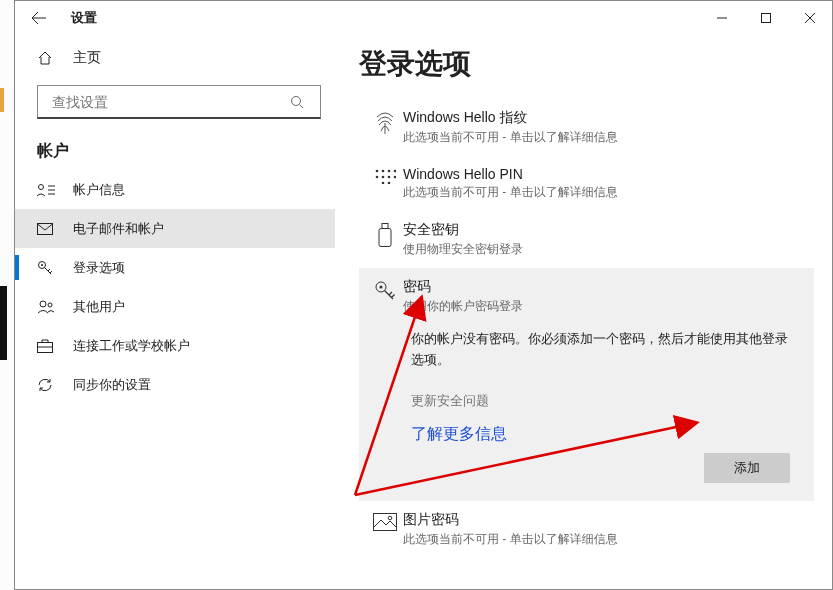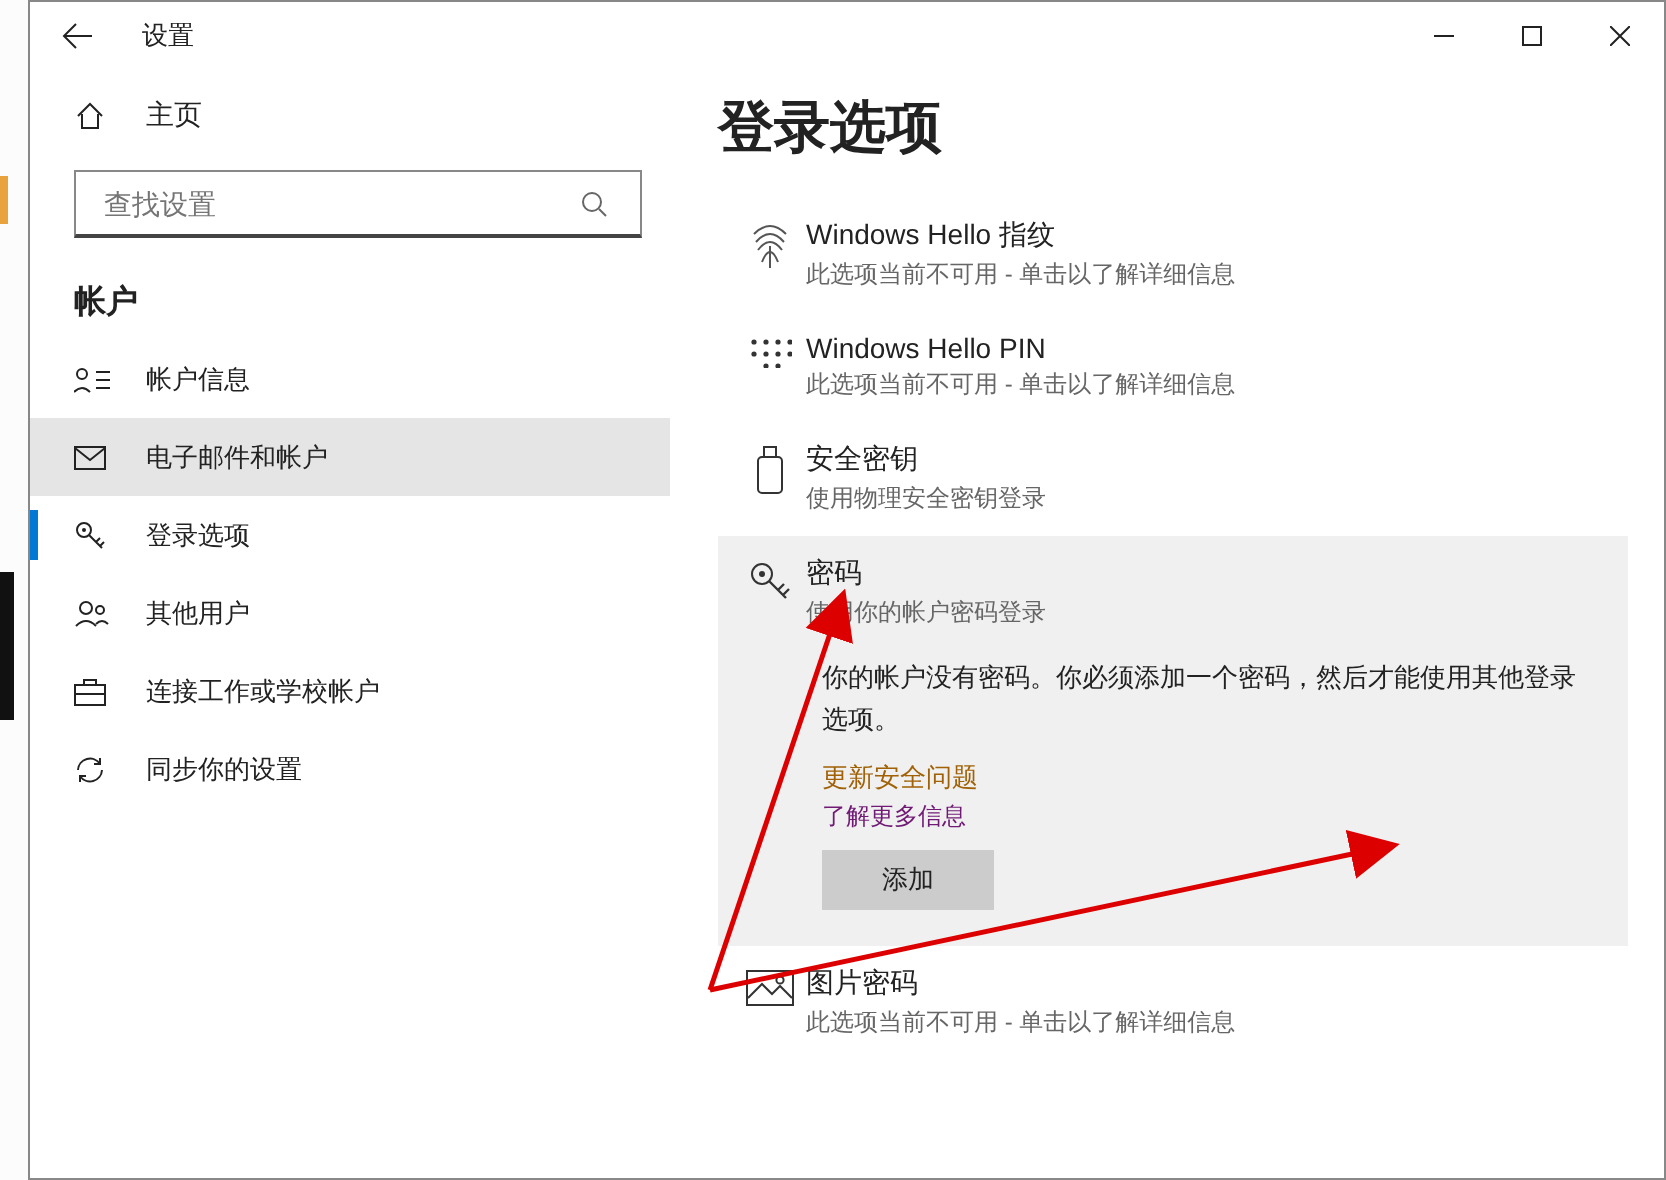--- a/index.html
+++ b/index.html
@@ -1,18 +1,18 @@
 <!DOCTYPE html>
 <html><head>
   <meta charset="utf-8">
   <style>
     * { box-sizing: border-box; margin: 0; padding: 0; }
     body { font-family: "Microsoft YaHei", "Segoe UI", sans-serif; background: #fff; width: 833px; height: 590px; overflow: hidden; position: relative; }
     .window { position: absolute; left: 14px; top: 0; width: 819px; height: 590px; background: #fff; border: 1px solid #888; }
-    .titlebar { height: 34px; display: flex; align-items: center; padding-left: 14px; }
+    .titlebar { height: 34px; display: flex; align-items: center; padding-left: 14px; font-weight: bold; }
     .back-btn { width: 20px; height: 20px; display: flex; align-items: center; justify-content: center; cursor: pointer; }
     .title { margin-left: 22px; font-size: 13px; color: #222; }
     .win-controls { margin-left: auto; display: flex; }
     .win-ctrl { width: 44px; height: 30px; display: flex; align-items: center; justify-content: center; cursor: pointer; }
     .content { display: flex; height: calc(100% - 34px); }
     .sidebar { width: 320px; padding: 4px 0; }
     .home { display: flex; align-items: center; height: 38px; padding-left: 22px; cursor: pointer; }
     .home .icon { width: 18px; margin-right: 18px; }
     .home .label { font-size: 14px; color: #222; }
     .search { margin: 8px 14px 0 22px; height: 34px; border: 1px solid #888; border-bottom: 2px solid #444; display: flex; align-items: center; padding: 0 14px; }
@@ -26,23 +26,23 @@
     .nav-item.active::before { content: ""; position: absolute; left: 0; top: 7px; bottom: 7px; width: 4px; background: #0078d4; }
     .main { flex: 1; padding: 10px 18px 0 24px; overflow: hidden; position: relative; }
     .page-title { font-size: 28px; font-weight: 600; color: #222; margin-bottom: 16px; }
     .option { display: flex; padding: 10px 12px 10px 8px; }
     .option .icon-col { width: 36px; display: flex; justify-content: center; padding-top: 2px; }
     .option .text-col { flex: 1; }
     .option .ot { font-size: 14px; color: #222; }
     .option .od { font-size: 12px; color: #666; margin-top: 2px; }
     .option.expanded { background: #f0f0f0; padding-bottom: 18px; flex-wrap: wrap; }
     .pwd-body { width: 100%; padding: 14px 12px 0 44px; font-size: 13px; color: #222; line-height: 1.6; }
-    .pwd-update { margin-top: 8px; font-size: 13px; color: #a16207; }
-    .pwd-link { display: block; font-size: 12px; color: #701a75; text-decoration: none; }
-    .pwd-add-row { display: flex; margin-top: 6px; }
+    .pwd-update { margin-top: 20px; font-size: 13px; color: #737373; }
+    .pwd-link { display: block; margin-top: 10px; font-size: 16px; color: #1d4ed8; text-decoration: none; }
+    .pwd-add-row { display: flex; justify-content: flex-end; margin-top: 6px; }
     .pwd-add { width: 86px; height: 30px; background: #ccc; border: none; font-size: 13px; color: #222; cursor: pointer; }
     .arrow-svg { position: absolute; left: 0; top: 0; pointer-events: none; }
     .left-edge { position: absolute; left: 0; top: 0; width: 16px; height: 590px; background: #fcfcfc; border-right: 1px solid #ddd; }
     .left-edge::before { content: ""; position: absolute; left: 0; top: 88px; width: 4px; height: 24px; background: #e8a33d; }
     .left-edge::after { content: ""; position: absolute; left: 0; top: 286px; width: 7px; height: 74px; background: #111; }
     svg { display: block; }
   </style>
 </head>
 <body>
 

